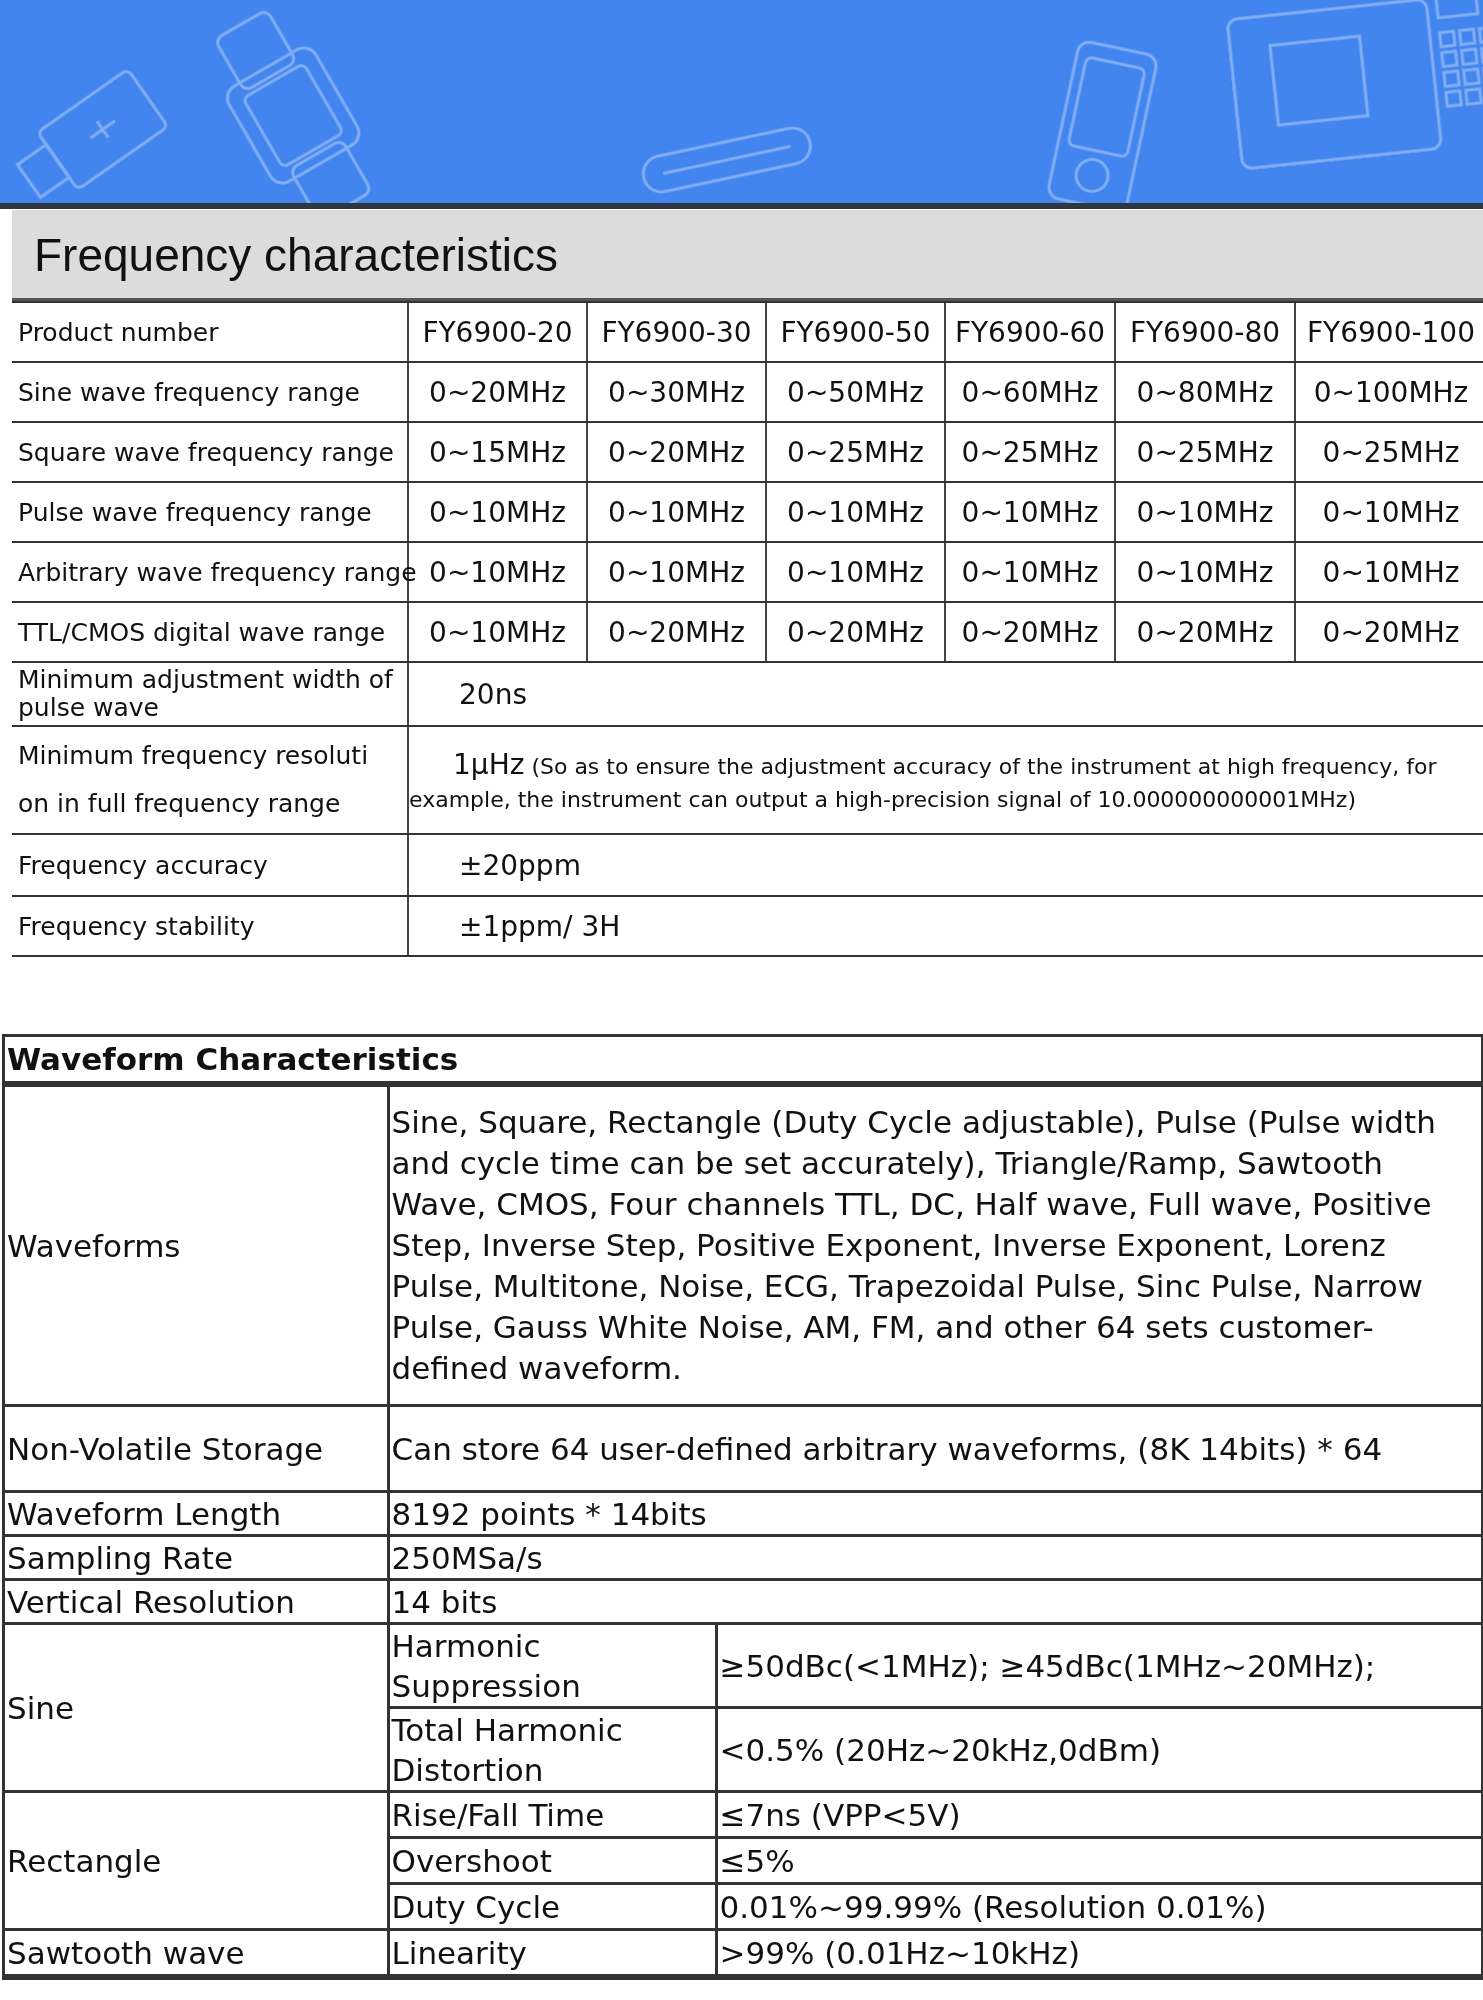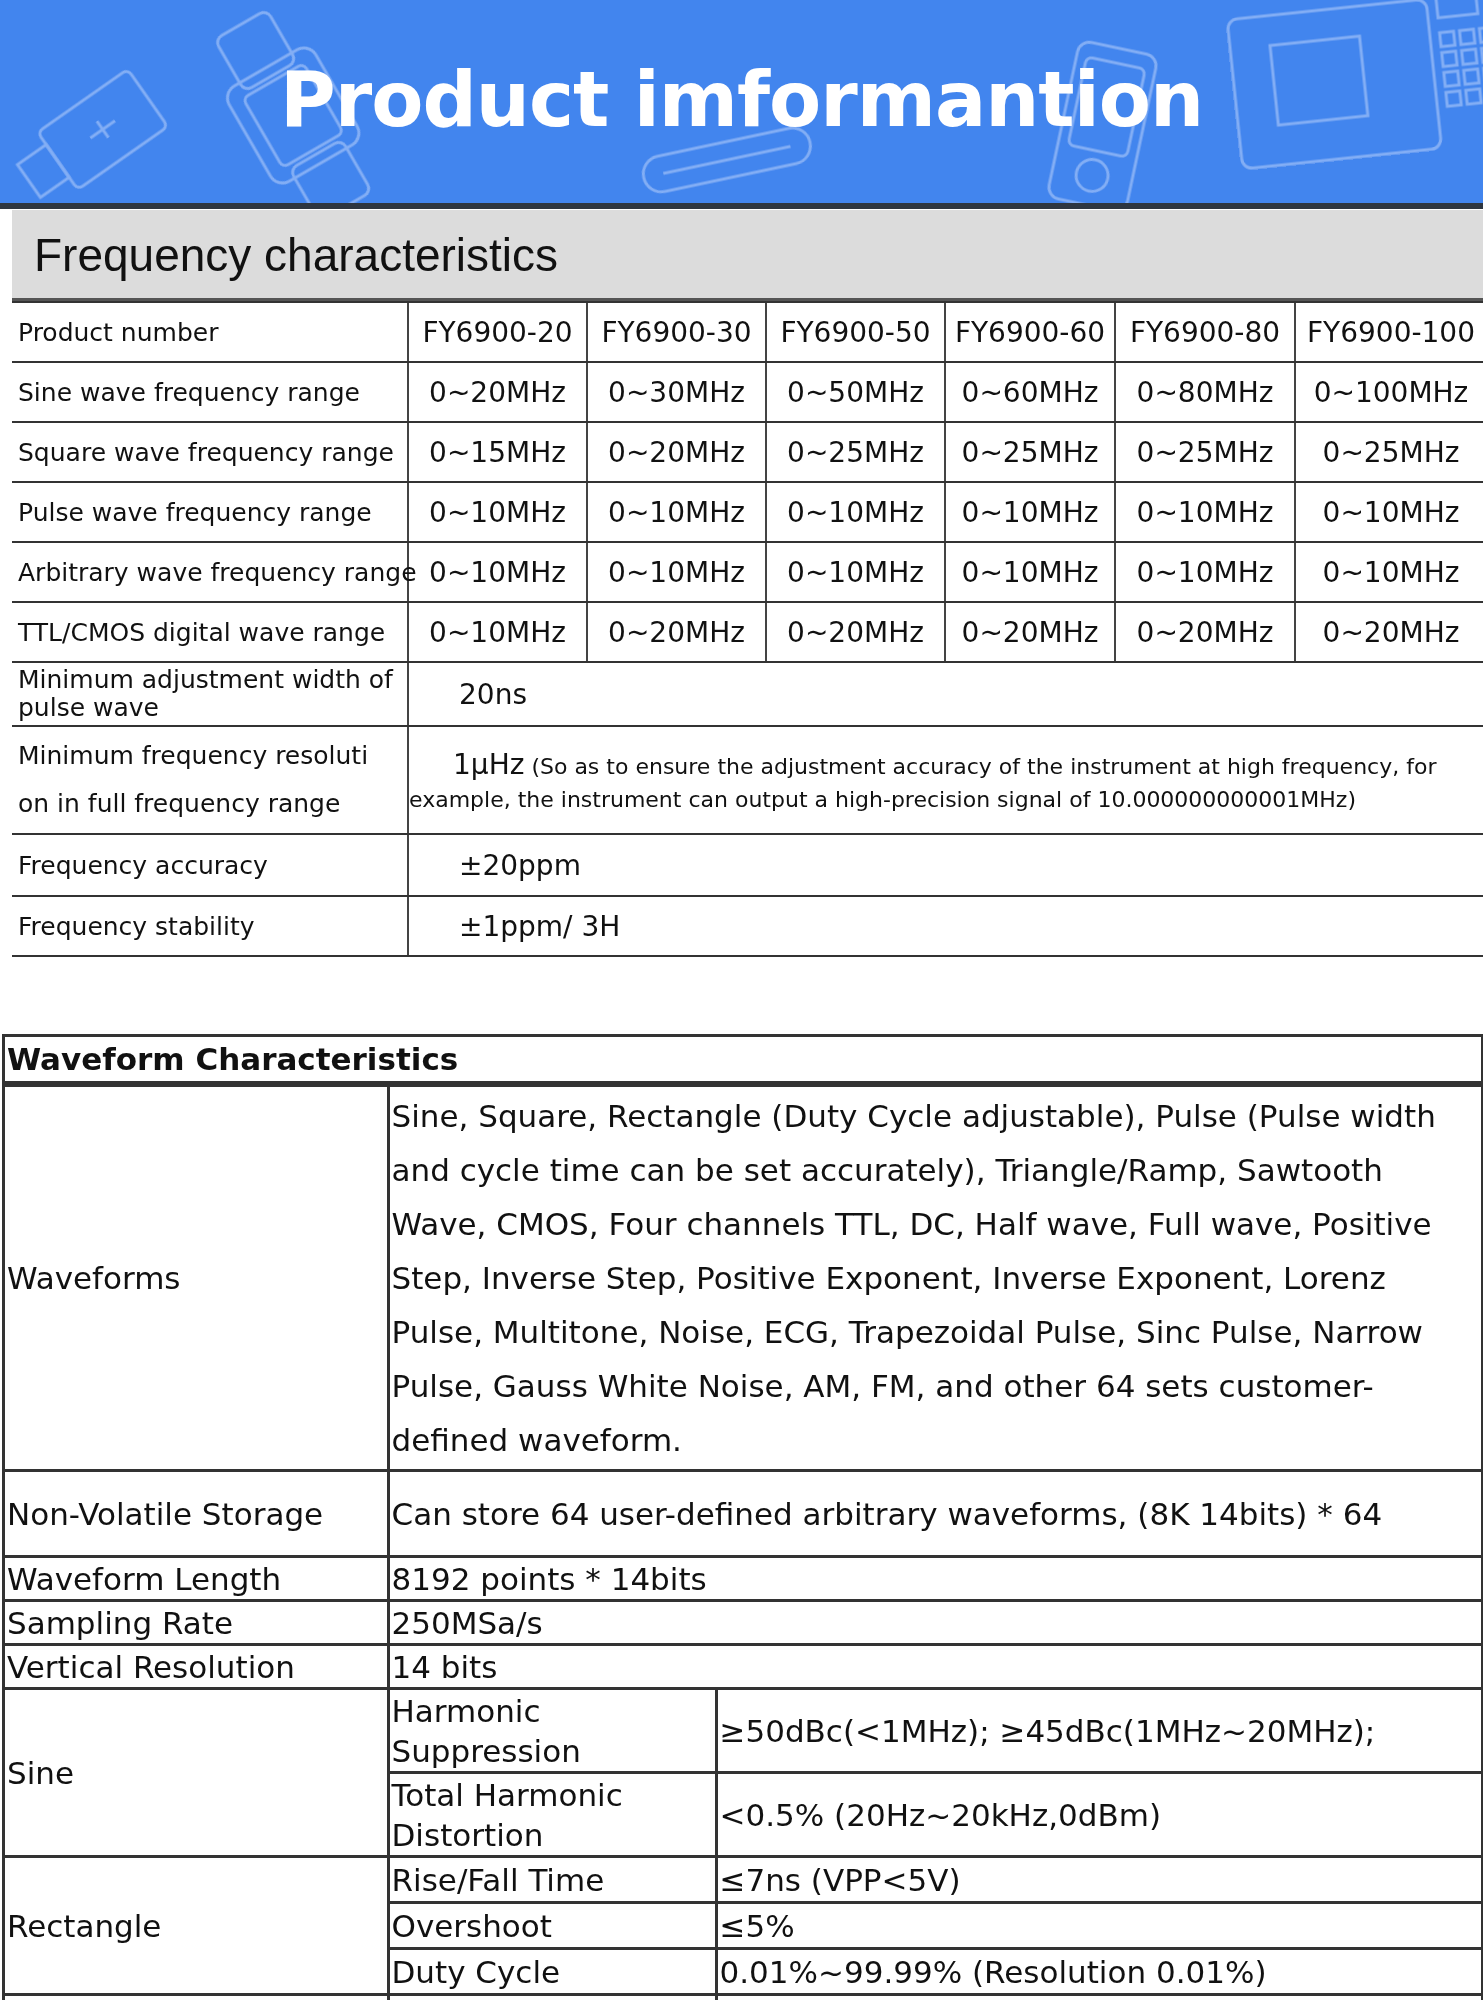--- a/index.html
+++ b/index.html
@@ -20,21 +20,21 @@
   .ft td.span{border-left:2px solid #444;text-align:left;padding-left:50px;font-size:28px;}
   .ft td.span.note{white-space:normal;font-size:22px;line-height:33px;padding-left:0;padding-top:6px;padding-bottom:2px;}
   .note .big{font-size:28px;padding-left:44px;}
 
   .wave{position:absolute;left:2px;top:1034px;width:1476px;border:3px solid #333;}
   .wave-title{font-weight:bold;font-size:31px;line-height:44px;height:44px;padding-left:2px;border-bottom:3px solid #333;font-family:"DejaVu Sans",sans-serif;}
   .wt{width:1476px;table-layout:fixed;font-family:"DejaVu Sans",sans-serif;font-size:31px;}
   .wt td{border:3px solid #333;padding:0 2px;vertical-align:middle;line-height:40px;color:#111;}
   .wt td.c1{width:378px;border-left:none;}
   .wt td.c3{border-right:none;}
-  .wt td.long{line-height:54px;padding-top:2px;padding-bottom:2px;}
+  .wt td.long{line-height:41px;padding-top:2px;padding-bottom:2px;}
 </style>
 </head>
 <body>
 
 <div class="banner">
   <svg width="1483" height="203">
     <g fill="none" stroke="#8fb6f6" stroke-width="3" opacity="0.85">
       <g transform="translate(20,60) rotate(-35 70 60)">
         <rect x="20" y="40" width="110" height="70" rx="6"></rect>
         <rect x="-15" y="55" width="35" height="40"></rect>
@@ -67,21 +67,20 @@
           <rect x="250" y="75" width="14" height="14"></rect>
         <rect x="210" y="95" width="14" height="14"></rect>
           <rect x="230" y="95" width="14" height="14"></rect>
           <rect x="250" y="95" width="14" height="14"></rect>
         <rect x="210" y="115" width="14" height="14"></rect>
           <rect x="230" y="115" width="14" height="14"></rect>
           <rect x="250" y="115" width="14" height="14"></rect>
       </g>
     </g>
   </svg>
-  <div class="banner-title">Product imformantion</div>
 </div>
 <div class="banner-bottom"></div>
 
 <div class="freq">
   <div class="freq-title">Frequency characteristics</div>
   <table class="ft">
     <colgroup>
         <col style="width:396px">
         <col style="width:179px">
         <col style="width:179px">

